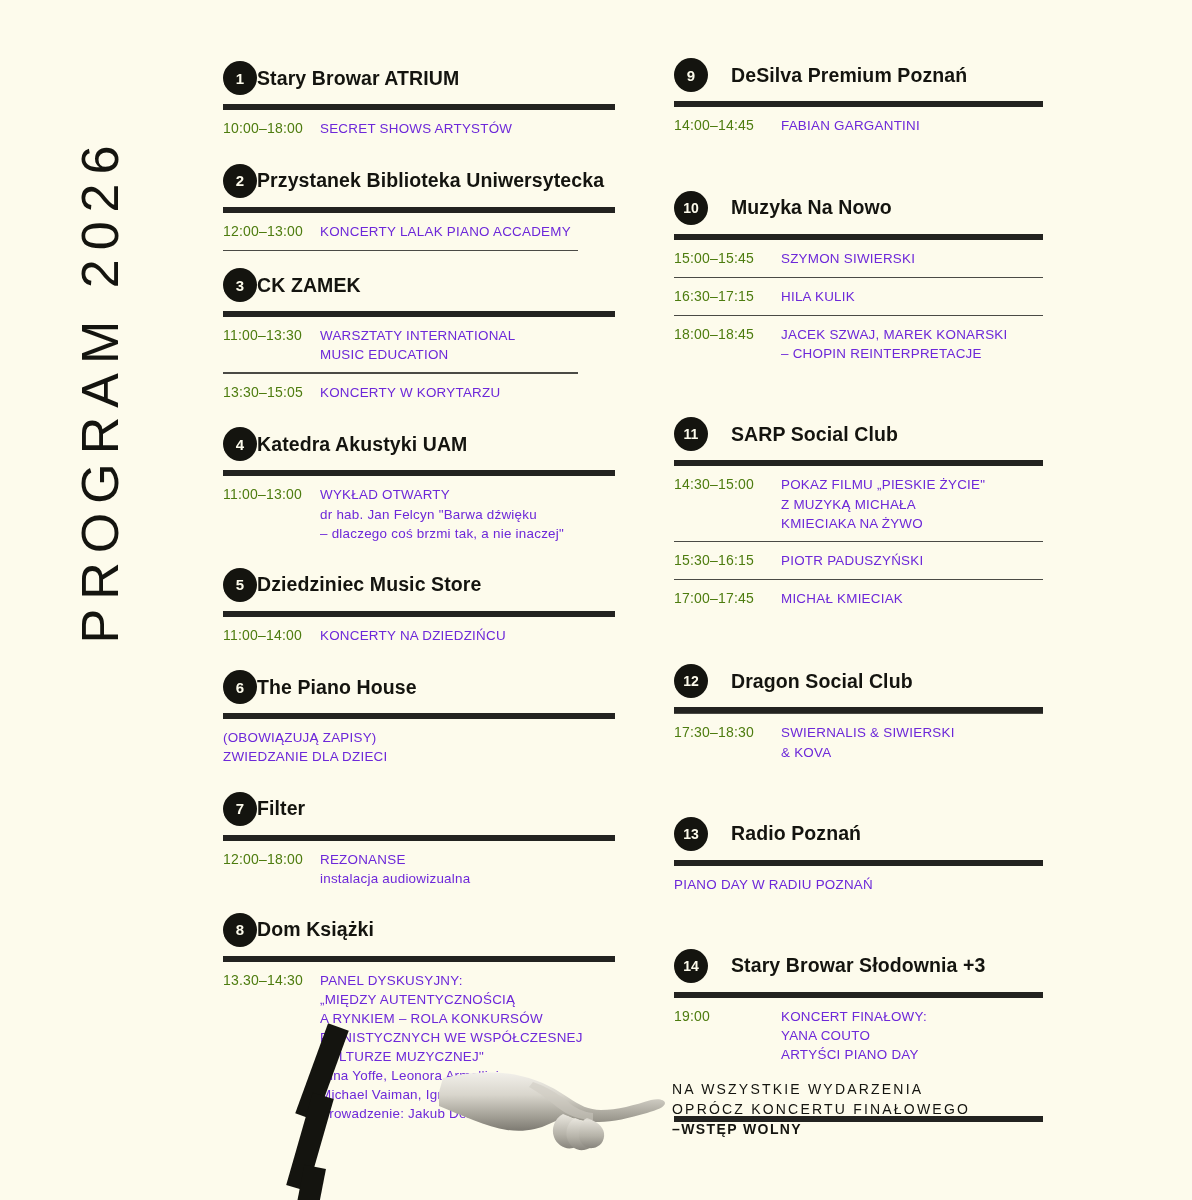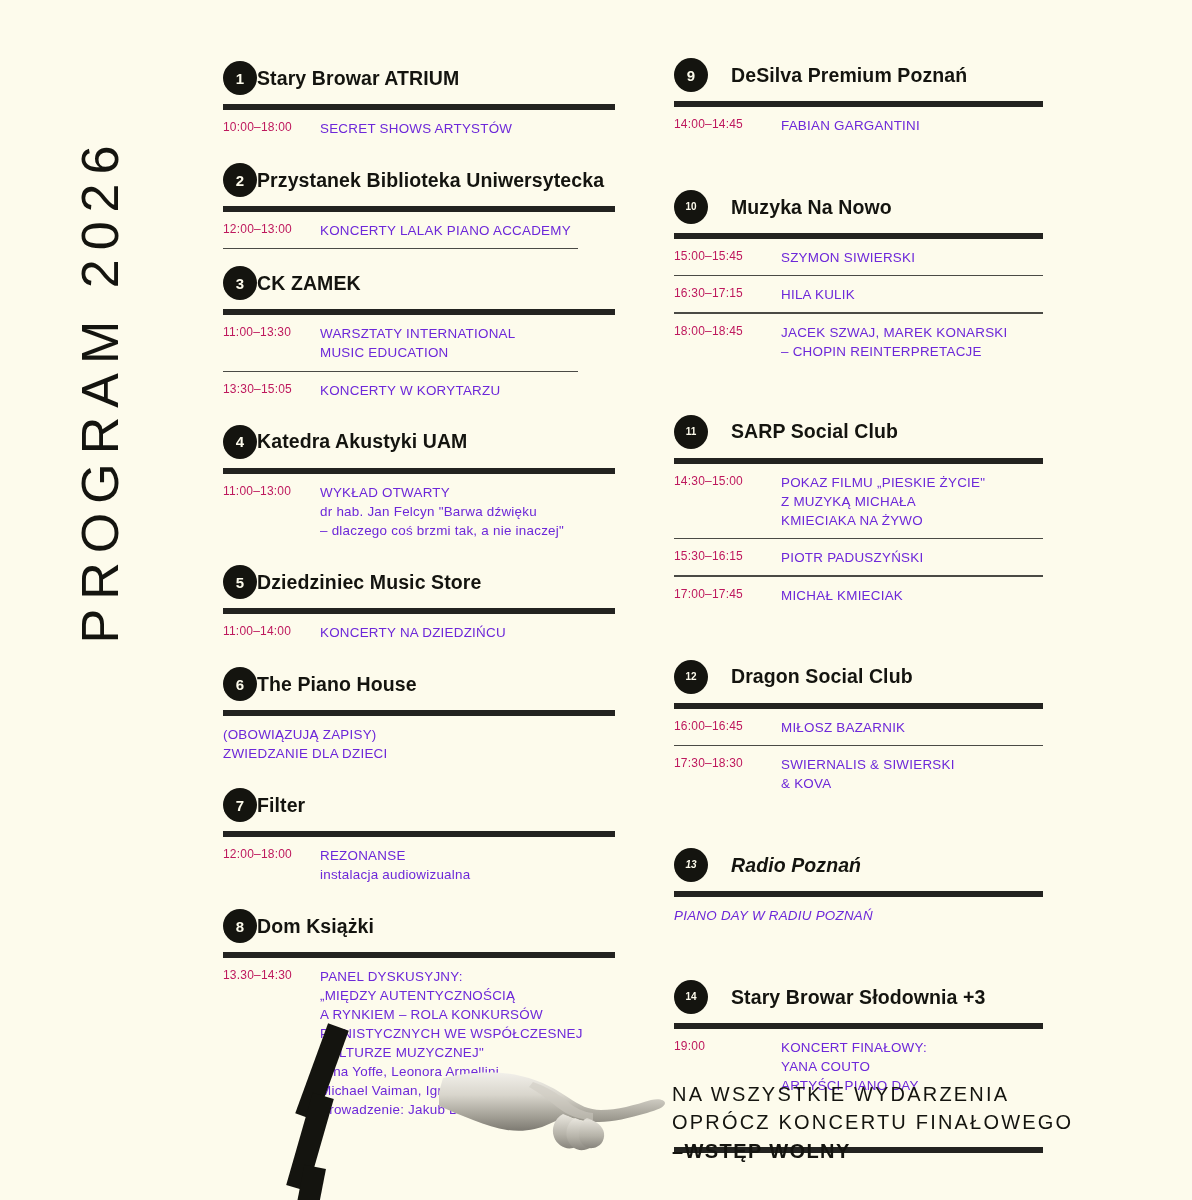--- a/index.html
+++ b/index.html
@@ -82,21 +82,21 @@
     color: #fdfbec;
     display: flex;
     align-items: center;
     justify-content: center;
     font-size: 15px;
     font-weight: 700;
     line-height: 1;
     flex: 0 0 auto;
     letter-spacing: 0;
   }
-  .badge.wide { font-size: 10px; }
+  .badge.wide { font-size: 14px; }
   .venue-name {
     font-size: 19.5px;
     font-weight: 700;
     letter-spacing: 0.1px;
     white-space: nowrap;
     color: #14140f;
   }
   .col-left .venue-name { }
   .col-right .venue-name { margin-left: 23px; }
 
@@ -113,25 +113,25 @@
   
   .rows { margin-top: 0; }
   .row {
     display: flex;
     align-items: flex-start;
     padding-top: 9px;
     padding-bottom: 8px;
   }
   .row .time {
     flex: 0 0 auto;
-    font-size: 12px;
+    font-size: 14px;
     letter-spacing: 0.2px;
     line-height: 1.42;
     white-space: nowrap;
-    color: #be185d;
+    color: #4d7c0f;
   }
   .col-left .row .time { width: 97px; }
   .col-right .row .time { width: 107px; }
   .row .desc {
     flex: 1 1 auto;
     font-size: 13.4px;
     letter-spacing: 0.25px;
     line-height: 1.42;
     color: #6d28d9;
   }
@@ -159,21 +159,21 @@
     left: 437px;
     top: 1060px;
     width: 230px;
     height: 100px;
   }
 
   .footnote {
     position: absolute;
     left: 672px;
     top: 1080px;
-    font-size: 20px;
+    font-size: 14px;
     letter-spacing: 2.2px;
     line-height: 1.42;
     color: #14140f;
   }
   .footnote .l3 { font-weight: 700; letter-spacing: 1.4px; }
   .footnote span { display: block; white-space: nowrap; }
 </style>
 </head>
 <body>
 
@@ -401,37 +401,31 @@
           </div>
         </div>
       </div>
       <div class="venue" style="margin-top: 44px;">
         <div class="venue-head">
           <div class="badge wide">12</div>
           <div class="venue-name">Dragon Social Club</div>
         </div>
         <div class="rule-thick"></div>
         <div class="rows">
-          <div class="row">
-            <div class="time">16:00–16:45</div>
-            <div class="desc">
-              <span class="ln">MIŁOSZ BAZARNIK</span>
-            </div>
-          </div>
           <div class="rule-thin" style="width: 369px;"></div>
           <div class="row">
             <div class="time">17:30–18:30</div>
             <div class="desc">
               <span class="ln">SWIERNALIS &amp; SIWIERSKI</span>
               <span class="ln">&amp; KOVA</span>
             </div>
           </div>
         </div>
       </div>
-      <div class="venue" style="margin-top: 44px; font-style: italic;">
+      <div class="venue" style="margin-top: 44px;">
         <div class="venue-head">
           <div class="badge wide">13</div>
           <div class="venue-name">Radio Poznań</div>
         </div>
         <div class="rule-thick"></div>
         <div class="rows">
           <div class="row noTime">
             <div class="desc">
               <span class="ln">PIANO DAY W RADIU POZNAŃ</span>
             </div>

